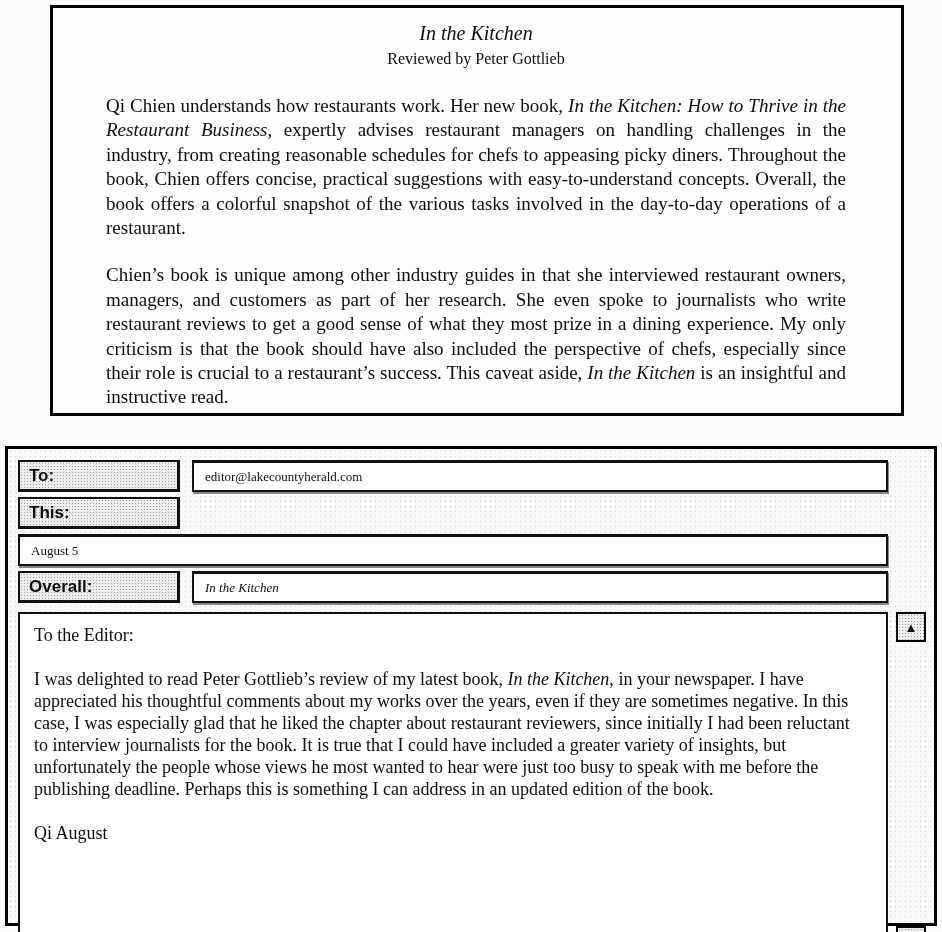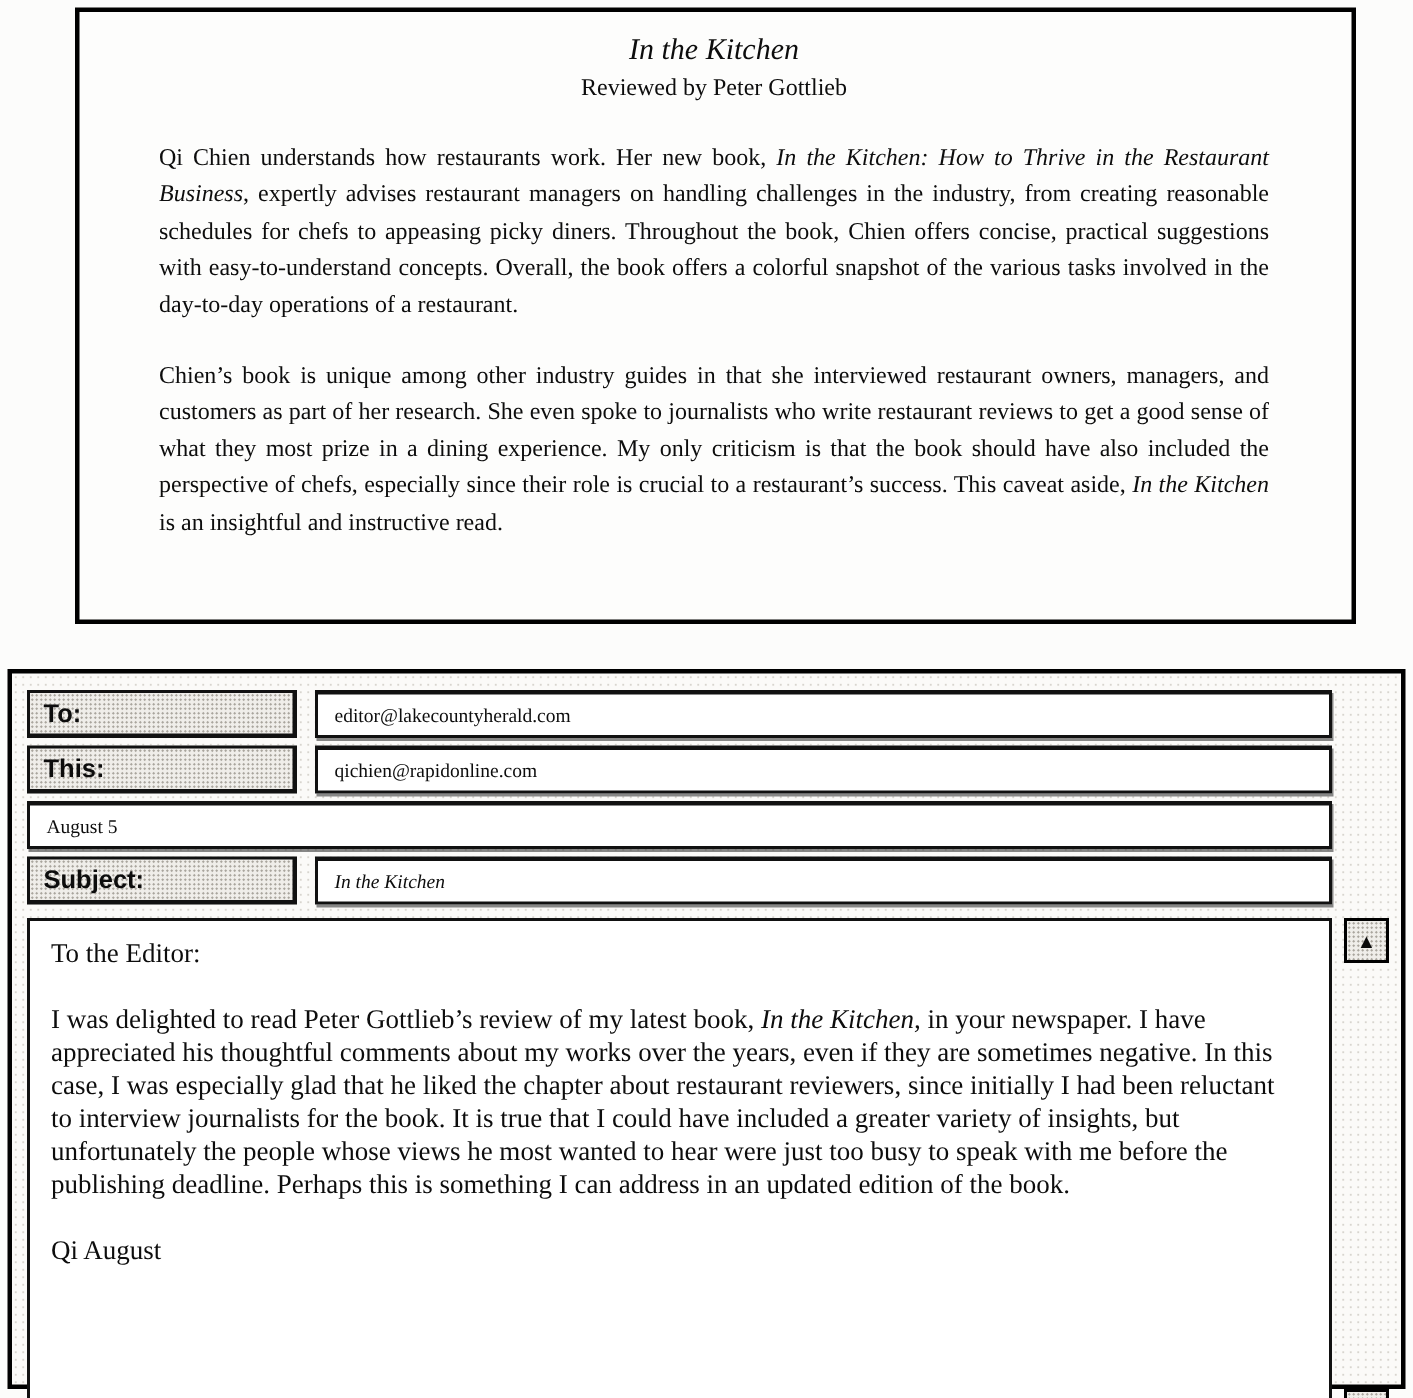--- a/index.html
+++ b/index.html
@@ -22,32 +22,32 @@
 
   
   .review-box{
     position:absolute;left:50px;top:5px;width:854px;height:411px;
     border:3px solid #000;box-sizing:border-box;
     padding:13px 55px 0 53px;background:#fdfdfc;
   }
   .review-title{ text-align:center;font-size:20px;line-height:25px;font-style:italic;}
   .review-subtitle{text-align:center;font-size:16px;line-height:25px;}
   .review-paras .para{
-    font-size:16px;line-height:24.4px;text-align:justify;margin-top:23px;
+    font-size:19px;line-height:24.4px;text-align:justify;margin-top:23px;
   }
 
   
   .email-box{
     position:absolute;left:5px;top:446px;width:932px;height:480px;
     border:3px solid #000;box-sizing:border-box;
     padding:11px 0 0 10px;
   }
   .field-row{display:flex;height:32px;margin-bottom:5px;}
   .label-box{
-    width:180px;box-sizing:border-box;flex:none;
+    width:162px;box-sizing:border-box;flex:none;
     border:2px solid #111;border-bottom-width:3px;border-right-width:3px;
     display:flex;align-items:center;padding-left:9px;
     font-family:"Liberation Sans", sans-serif;font-weight:bold;font-size:17px;
     margin-right:12px;
   }
   .value-box{
     flex:1;box-sizing:border-box;margin-right:46px;
     border:2px solid #111;border-top-width:3px;
     background:#fff;display:flex;align-items:center;
     padding-left:11px;font-size:13px;
@@ -86,29 +86,28 @@
 
 <div class="email-box speckle-light">
 
   <div class="field-row">
     <div class="label-box speckle">To:</div>
     <div class="value-box">editor@lakecountyherald.com</div>
   </div>
 
   <div class="field-row">
     <div class="label-box speckle">This:</div>
-    <div class="value-box">qichien@rapidonline.com</div>
   </div>
 
   <div class="field-row">
     <div class="value-box">August 5</div>
   </div>
 
   <div class="field-row">
-    <div class="label-box speckle">Subject:</div>
+    <div class="label-box speckle">Overall:</div>
     <div class="value-box it">In the Kitchen</div>
   </div>
 
   <div class="body-row">
     <div class="body-box">
         <div class="para"><span>To the Editor:</span></div>
         <div class="para"><span>I was delighted to read Peter Gottlieb’s review of my latest book, </span><span class="it">In the Kitchen,</span><span> in your newspaper. I have appreciated his thoughtful comments about my works over the years, even if they are sometimes negative. In this case, I was especially glad that he liked the chapter about restaurant reviewers, since initially I had been reluctant to interview journalists for the book. It is true that I could have included a greater variety of insights, but unfortunately the people whose views he most wanted to hear were just too busy to speak with me before the publishing deadline. Perhaps this is something I can address in an updated edition of the book.</span></div>
         <div class="para"><span>Qi August</span></div>
       </div>
     <div class="scroll-gutter">

